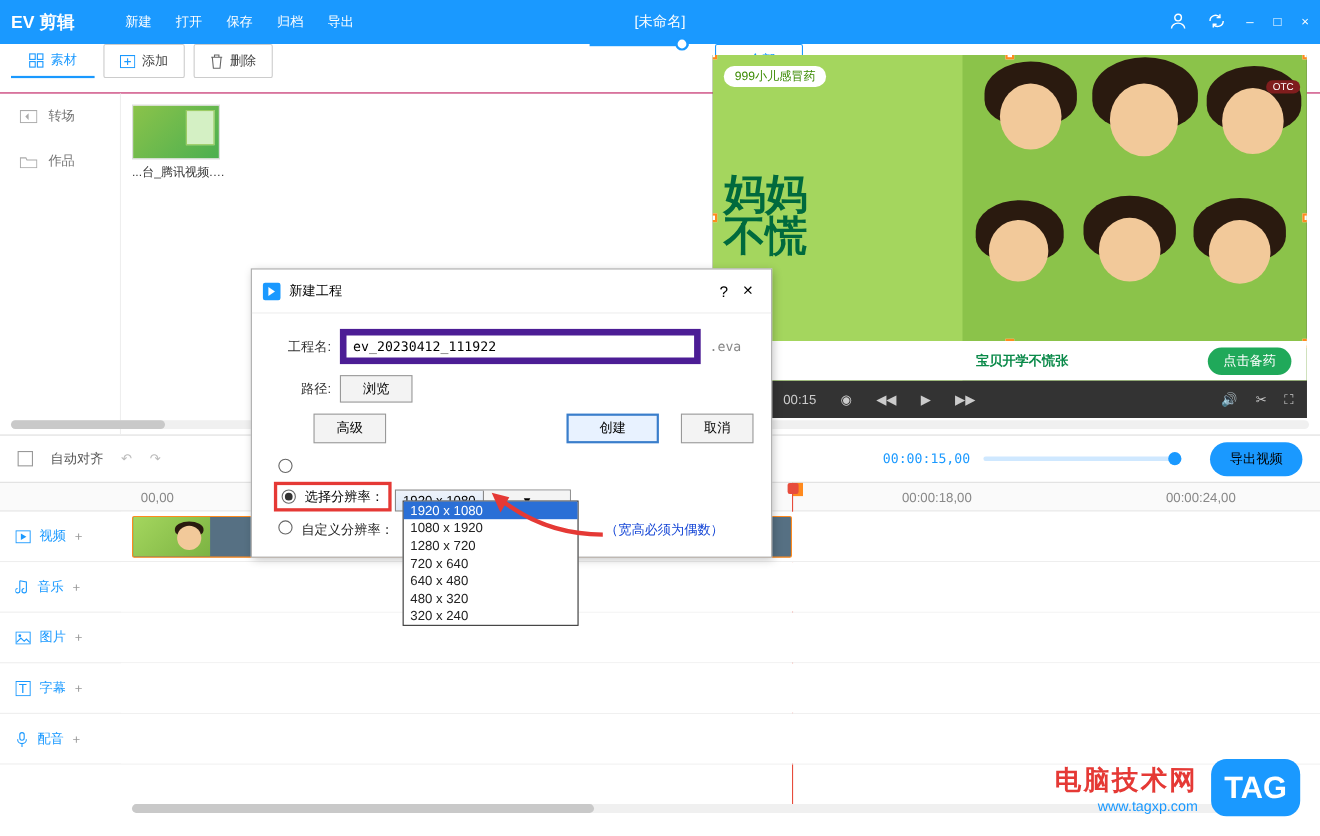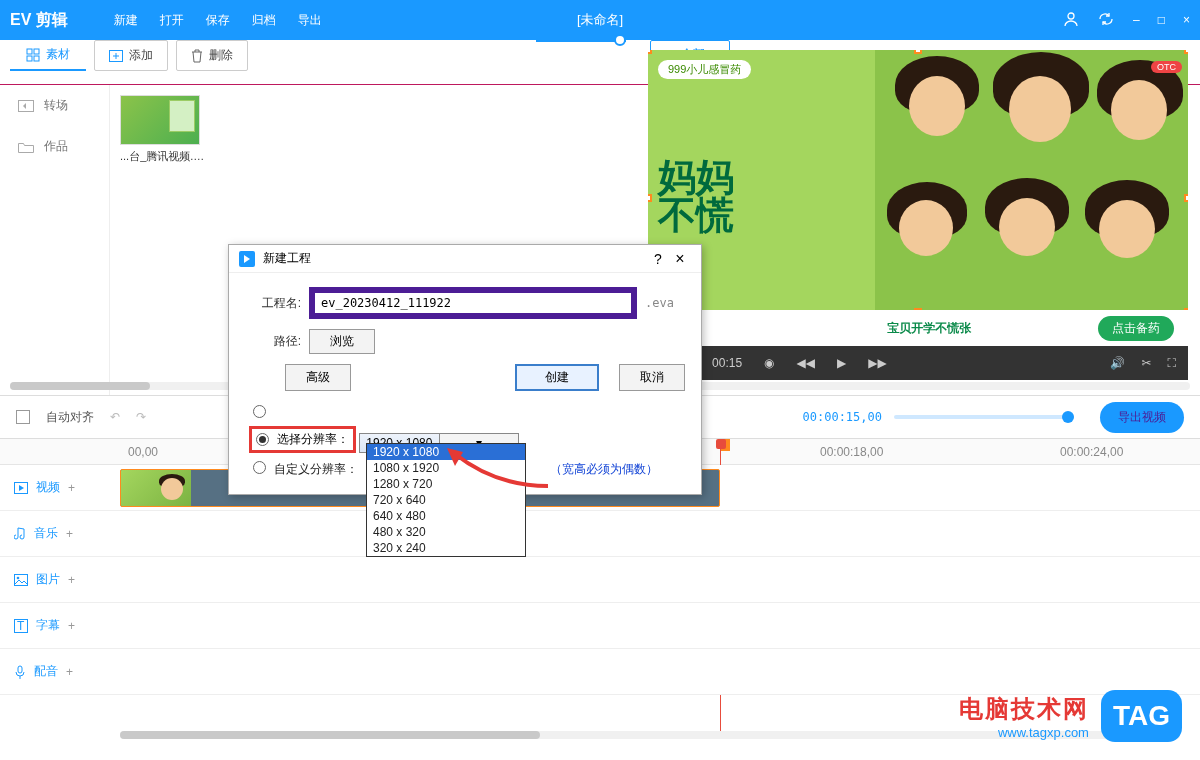--- a/index.html
+++ b/index.html
@@ -47,42 +47,42 @@
 .preview-controls { height: 34px; background: #333; color: #ccc; display: flex; align-items: center; gap: 22px; padding: 0 12px; font-size: 12px; }
 .preview-controls .right { margin-left: auto; display: flex; gap: 16px; }
 .sel-handle { position:absolute; width:8px; height:8px; border:2px solid #ff8a1e; background:#fff; }
 
 
 .timeline-bar { height: 44px; border-top: 1px solid #ddd; border-bottom: 1px solid #ddd; display: flex; align-items: center; padding: 0 16px; gap: 16px; color: #555; }
 .check { width: 14px; height: 14px; border: 1px solid #999; display: inline-block; }
 .time-slider-wrap { margin-left: auto; display: flex; align-items: center; gap: 12px; }
 .time-slider { width: 180px; height: 4px; background: #cfe8ff; border-radius: 2px; position: relative; }
 .time-slider .dot { width: 12px; height: 12px; background: #1a99ff; border-radius: 50%; position: absolute; top: -4px; right: 0; }
-.export-btn { background: #1a99ff; color: #4c1d95; padding: 7px 18px; border-radius: 16px; margin-left: 14px; cursor: pointer; }
+.export-btn { background: #1a99ff; color: #000000; padding: 7px 18px; border-radius: 16px; margin-left: 14px; cursor: pointer; }
 
 
 .ruler { height: 26px; background: #fafafa; border-bottom: 1px solid #e5e5e5; position: relative; color: #888; font-size: 10px; }
 .ruler span { position: absolute; top: 6px; }
 .playhead { position:absolute; top:0; bottom:-275px; width:0; border-left:1px solid #e74c3c; left:720px; }
 .playhead::before { content:""; position:absolute; top:0; left:-5px; width:10px; height:10px; background:#e74c3c; border-radius:2px; }
 .in-marker { position:absolute; top:0; left:720px; width:10px; height:12px; background:#ff8a1e; }
 
 
 .tracks { height: 280px; overflow: auto; }
 .track { height: 46px; border-bottom: 1px solid #eee; display: flex; align-items: center; }
 .track-label { width: 110px; padding-left: 14px; display: flex; align-items: center; gap: 8px; color: #1a99ff; }
 .track-body { flex: 1; height: 100%; position: relative; background: #fff; }
 .clip { position: absolute; left: 10px; top: 4px; height: 38px; width: 600px; background: #567083; border: 1px solid #ff8a1e; border-radius: 2px; overflow:hidden; }
 .clip-thumb { width: 70px; height: 100%; background: linear-gradient(135deg,#a4d65e,#7cb342); float:left; position:relative; }
 .clip-thumb .mini-face { position:absolute; left:40px; top:8px; width:22px; height:22px; border-radius:50%; background:#f2c99a; }
 .clip-thumb .mini-hair { position:absolute; left:38px; top:4px; width:26px; height:14px; border-radius:50% 50% 40% 40%; background:#2a1a0f; }
 
 
 .dialog { position: absolute; left: 228px; top: 244px; width: 474px; background: #fff; border: 1px solid #aaa; box-shadow: 2px 2px 8px rgba(0,0,0,0.25); z-index: 50; }
-.dlg-title { height: 28px; display: flex; align-items: center; padding: 0 10px; border-bottom: 1px solid #eee; }
+.dlg-title { height: 40px; display: flex; align-items: center; padding: 0 10px; border-bottom: 1px solid #eee; }
 .dlg-title .ico { width: 16px; height: 16px; background: #1a99ff; border-radius: 2px; margin-right: 8px; position:relative; }
 .dlg-title .ico::after { content:""; position:absolute; left:5px; top:4px; border-left:6px solid #fff; border-top:4px solid transparent; border-bottom:4px solid transparent; }
 .dlg-title .x { width: 22px; text-align: center; font-size: 16px; cursor: pointer; }
 .dlg-title .q { width: 22px; text-align: center; font-size: 14px; cursor: pointer; margin-left:auto; }
 .dlg-body { padding: 14px 16px 10px; }
 .form-row { display: flex; align-items: center; margin-bottom: 10px; gap: 8px; }
 .form-row label { width: 56px; text-align: right; color: #333; }
 .text-input { flex: 1; border: 6px solid #4c1d95; padding: 3px 6px; font-family: monospace; font-size: 12px; }
 .ext { color: #888; font-family: monospace; width: 40px; }
 .btn { border: 1px solid #999; background: #f3f3f3; padding: 3px 20px; cursor: pointer; }
@@ -242,21 +242,21 @@
       <div class="hair" style="left:118px; top:2px; width:96px; height:66px;"></div>
       <div class="face" style="left:134px; top:26px; width:62px; height:66px;"></div>
       <div class="hair" style="left:222px; top:10px; width:86px; height:60px;"></div>
       <div class="face" style="left:236px; top:30px; width:56px; height:60px;"></div>
       <div class="hair" style="left:12px; top:132px; width:80px; height:56px;"></div>
       <div class="face" style="left:24px; top:150px; width:54px; height:56px;"></div>
       <div class="hair" style="left:110px; top:128px; width:84px; height:58px;"></div>
       <div class="face" style="left:124px; top:148px; width:56px; height:58px;"></div>
       <div class="hair" style="left:210px; top:130px; width:84px; height:58px;"></div>
       <div class="face" style="left:224px; top:150px; width:56px; height:58px;"></div>
-      <div style="position:absolute; right:6px; top:11px; background:#ef4444; color:#fff; font-size:9px; padding:1px 6px; border-radius:8px;text-align:right;">OTC</div>
+      <div style="position:absolute; right:6px; top:23px; background:#7f1d1d; color:#fff; font-size:9px; padding:1px 6px; border-radius:8px;text-align:right;">OTC</div>
     </div>
     <div class="preview-cta-row">
       <span class="slogan">宝贝开学不慌张</span>
       <span class="preview-cta-btn">点击备药</span>
     </div>
   </div>
   <div class="preview-controls">
     <span>00:00</span>
     <span>00:15</span>
     <span>◉</span>

